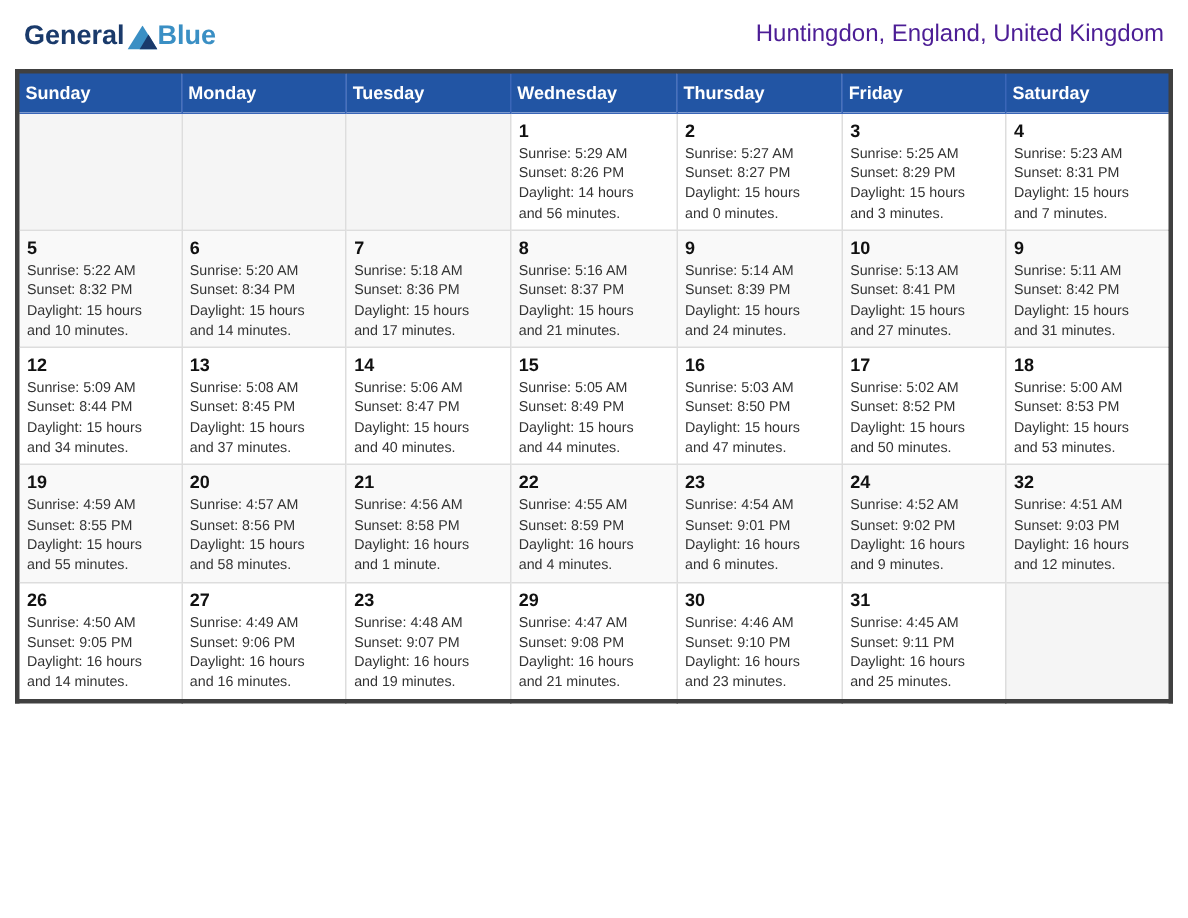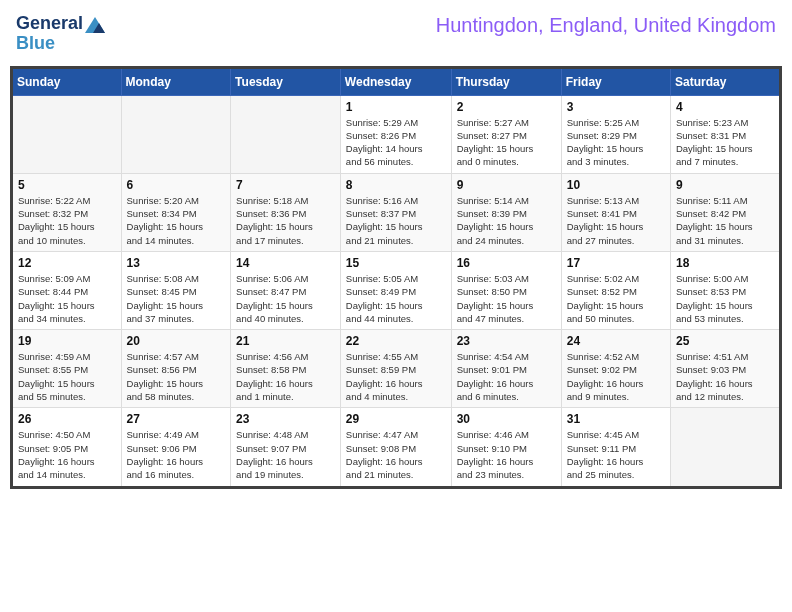--- a/index.html
+++ b/index.html
@@ -12,21 +12,21 @@
     }
     .header {
       display: flex;
       justify-content: space-between;
       align-items: flex-start;
       margin-bottom: 8px;
       padding: 4px 6px;
     }
     .logo {
       display: flex;
-      flex-direction: column;
+      flex-direction: row;
       align-items: flex-start;
     }
     .logo-general {
       font-size: 18px;
       font-weight: bold;
       color: #1a3a6b;
       line-height: 1.1;
     }
     .logo-blue {
       font-size: 18px;
@@ -36,22 +36,22 @@
     }
     .header-right {
       text-align: right;
     }
     .title {
       font-size: 32px;
       font-weight: bold;
       color: #1a1a1a;
     }
     .subtitle {
-      font-size: 20px;
-      color: #8b5cf6;
+      font-size: 16px;
+      color: #4c1d95;
     }
     .calendar {
       width: 100%;
       border-collapse: collapse;
       border: 3px solid #404040;
     }
     .calendar th {
       background: #2255a4;
       color: #fff;
       font-size: 12px;
@@ -221,21 +221,21 @@
         </td>
         <td>
           <span class="day-number">23</span>
           <div class="day-info">Sunrise: 4:54 AM<br>Sunset: 9:01 PM<br>Daylight: 16 hours<br>and 6 minutes.</div>
         </td>
         <td>
           <span class="day-number">24</span>
           <div class="day-info">Sunrise: 4:52 AM<br>Sunset: 9:02 PM<br>Daylight: 16 hours<br>and 9 minutes.</div>
         </td>
         <td>
-          <span class="day-number">25</span>
+          <span class="day-number">32</span>
           <div class="day-info">Sunrise: 4:51 AM<br>Sunset: 9:03 PM<br>Daylight: 16 hours<br>and 12 minutes.</div>
         </td>
       </tr>
       <tr>
         <td>
           <span class="day-number">26</span>
           <div class="day-info">Sunrise: 4:50 AM<br>Sunset: 9:05 PM<br>Daylight: 16 hours<br>and 14 minutes.</div>
         </td>
         <td>
           <span class="day-number">27</span>

